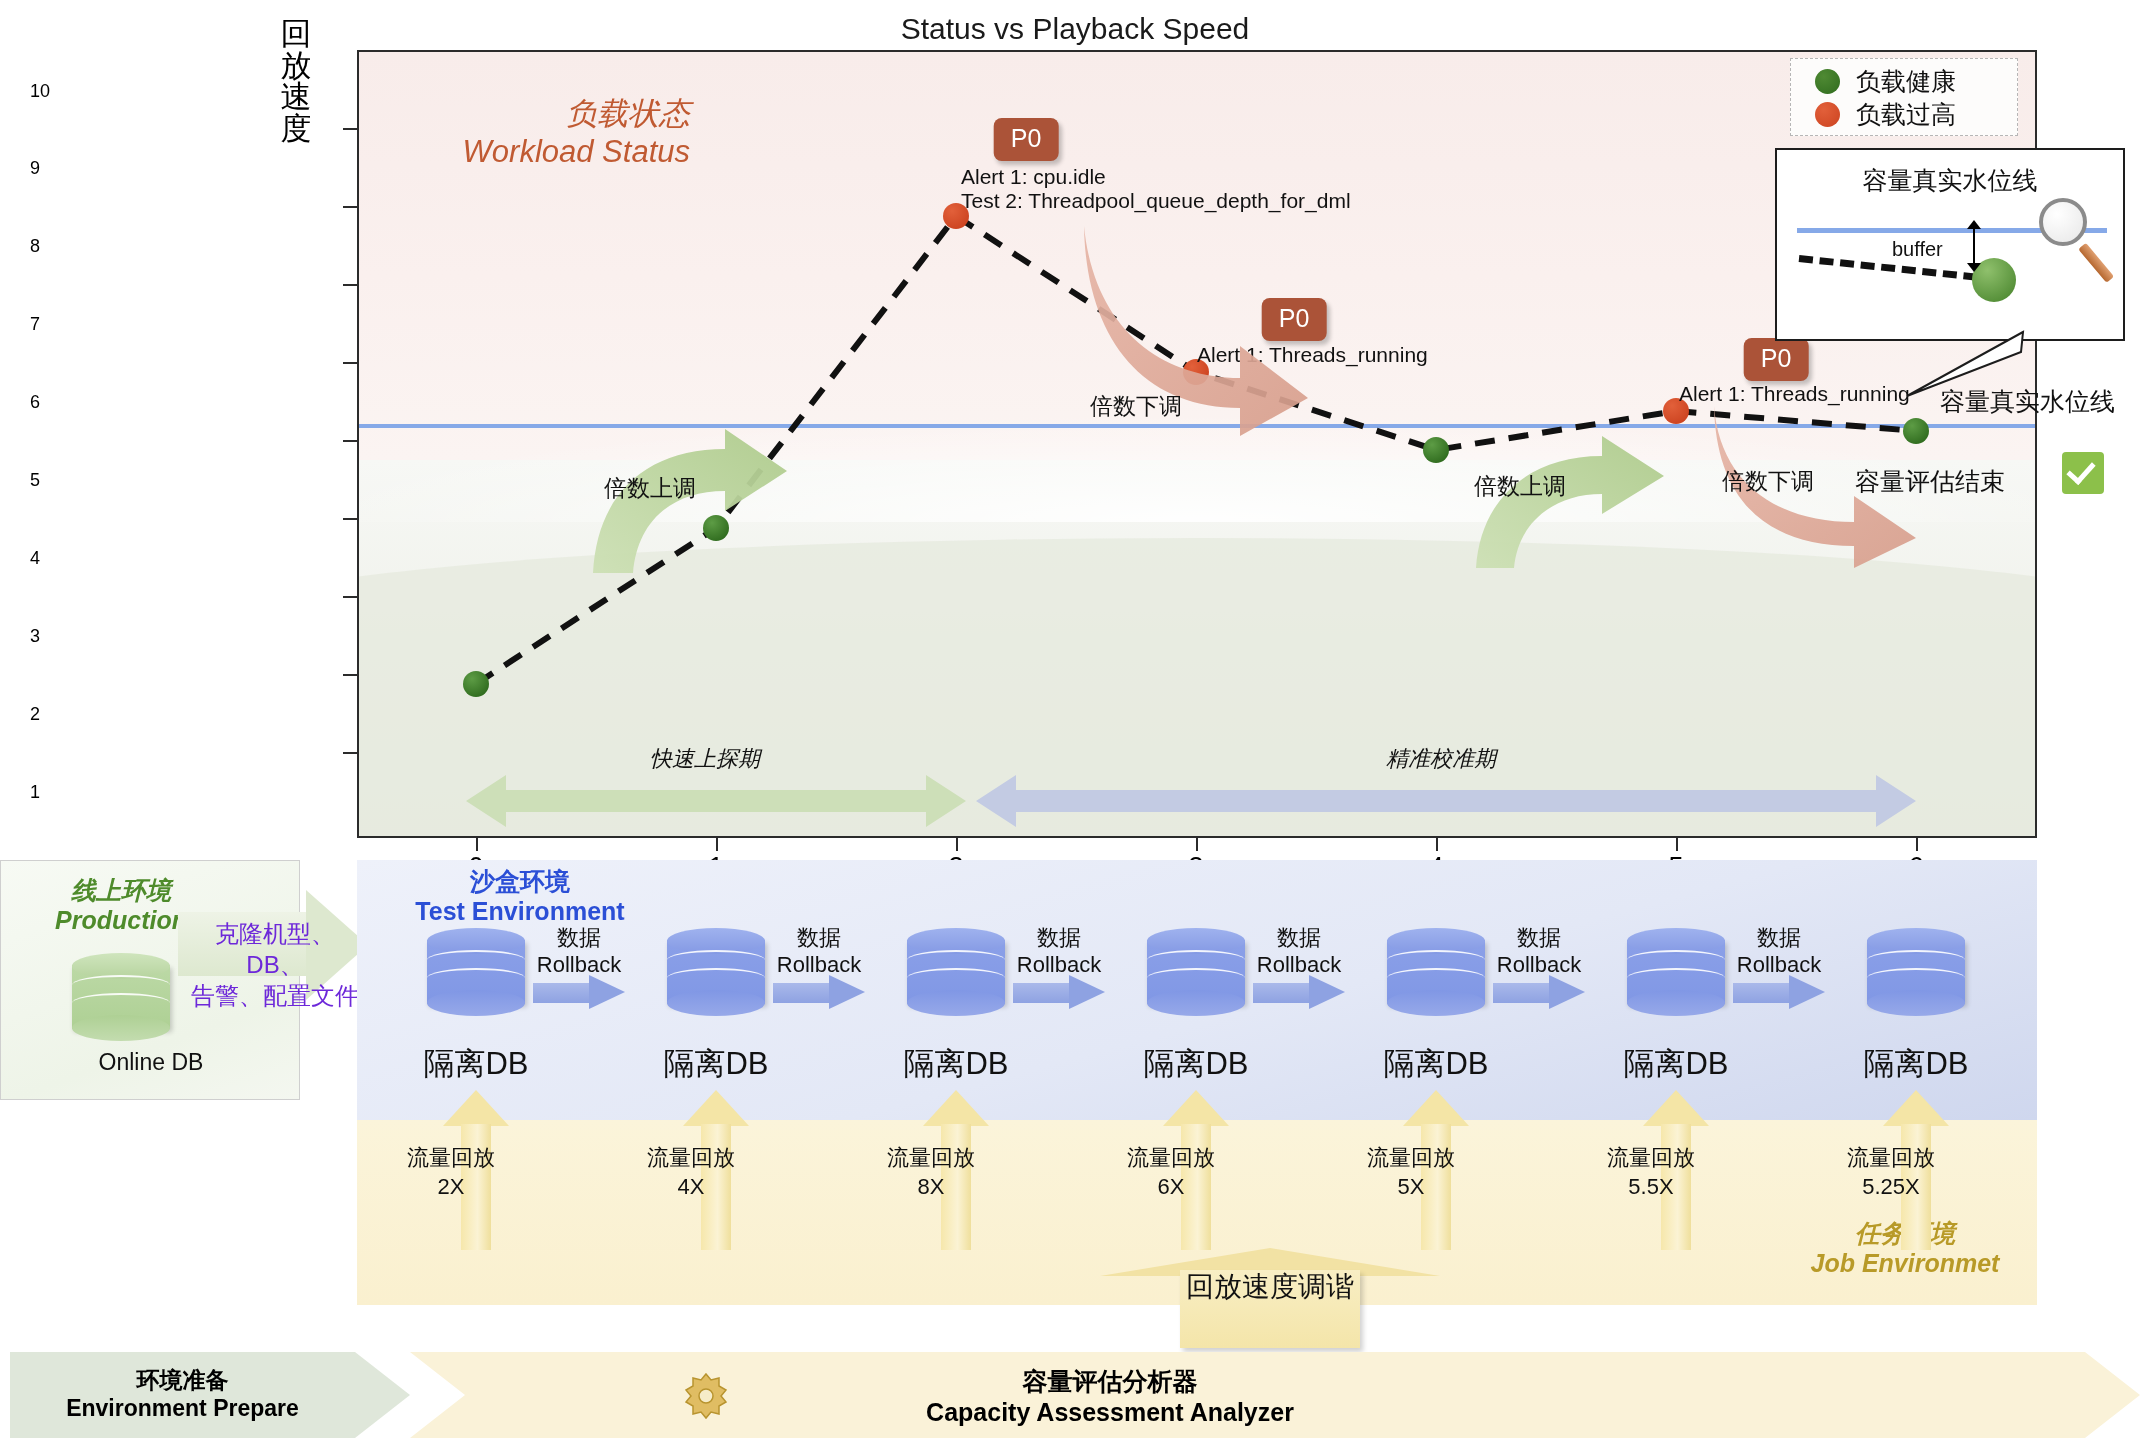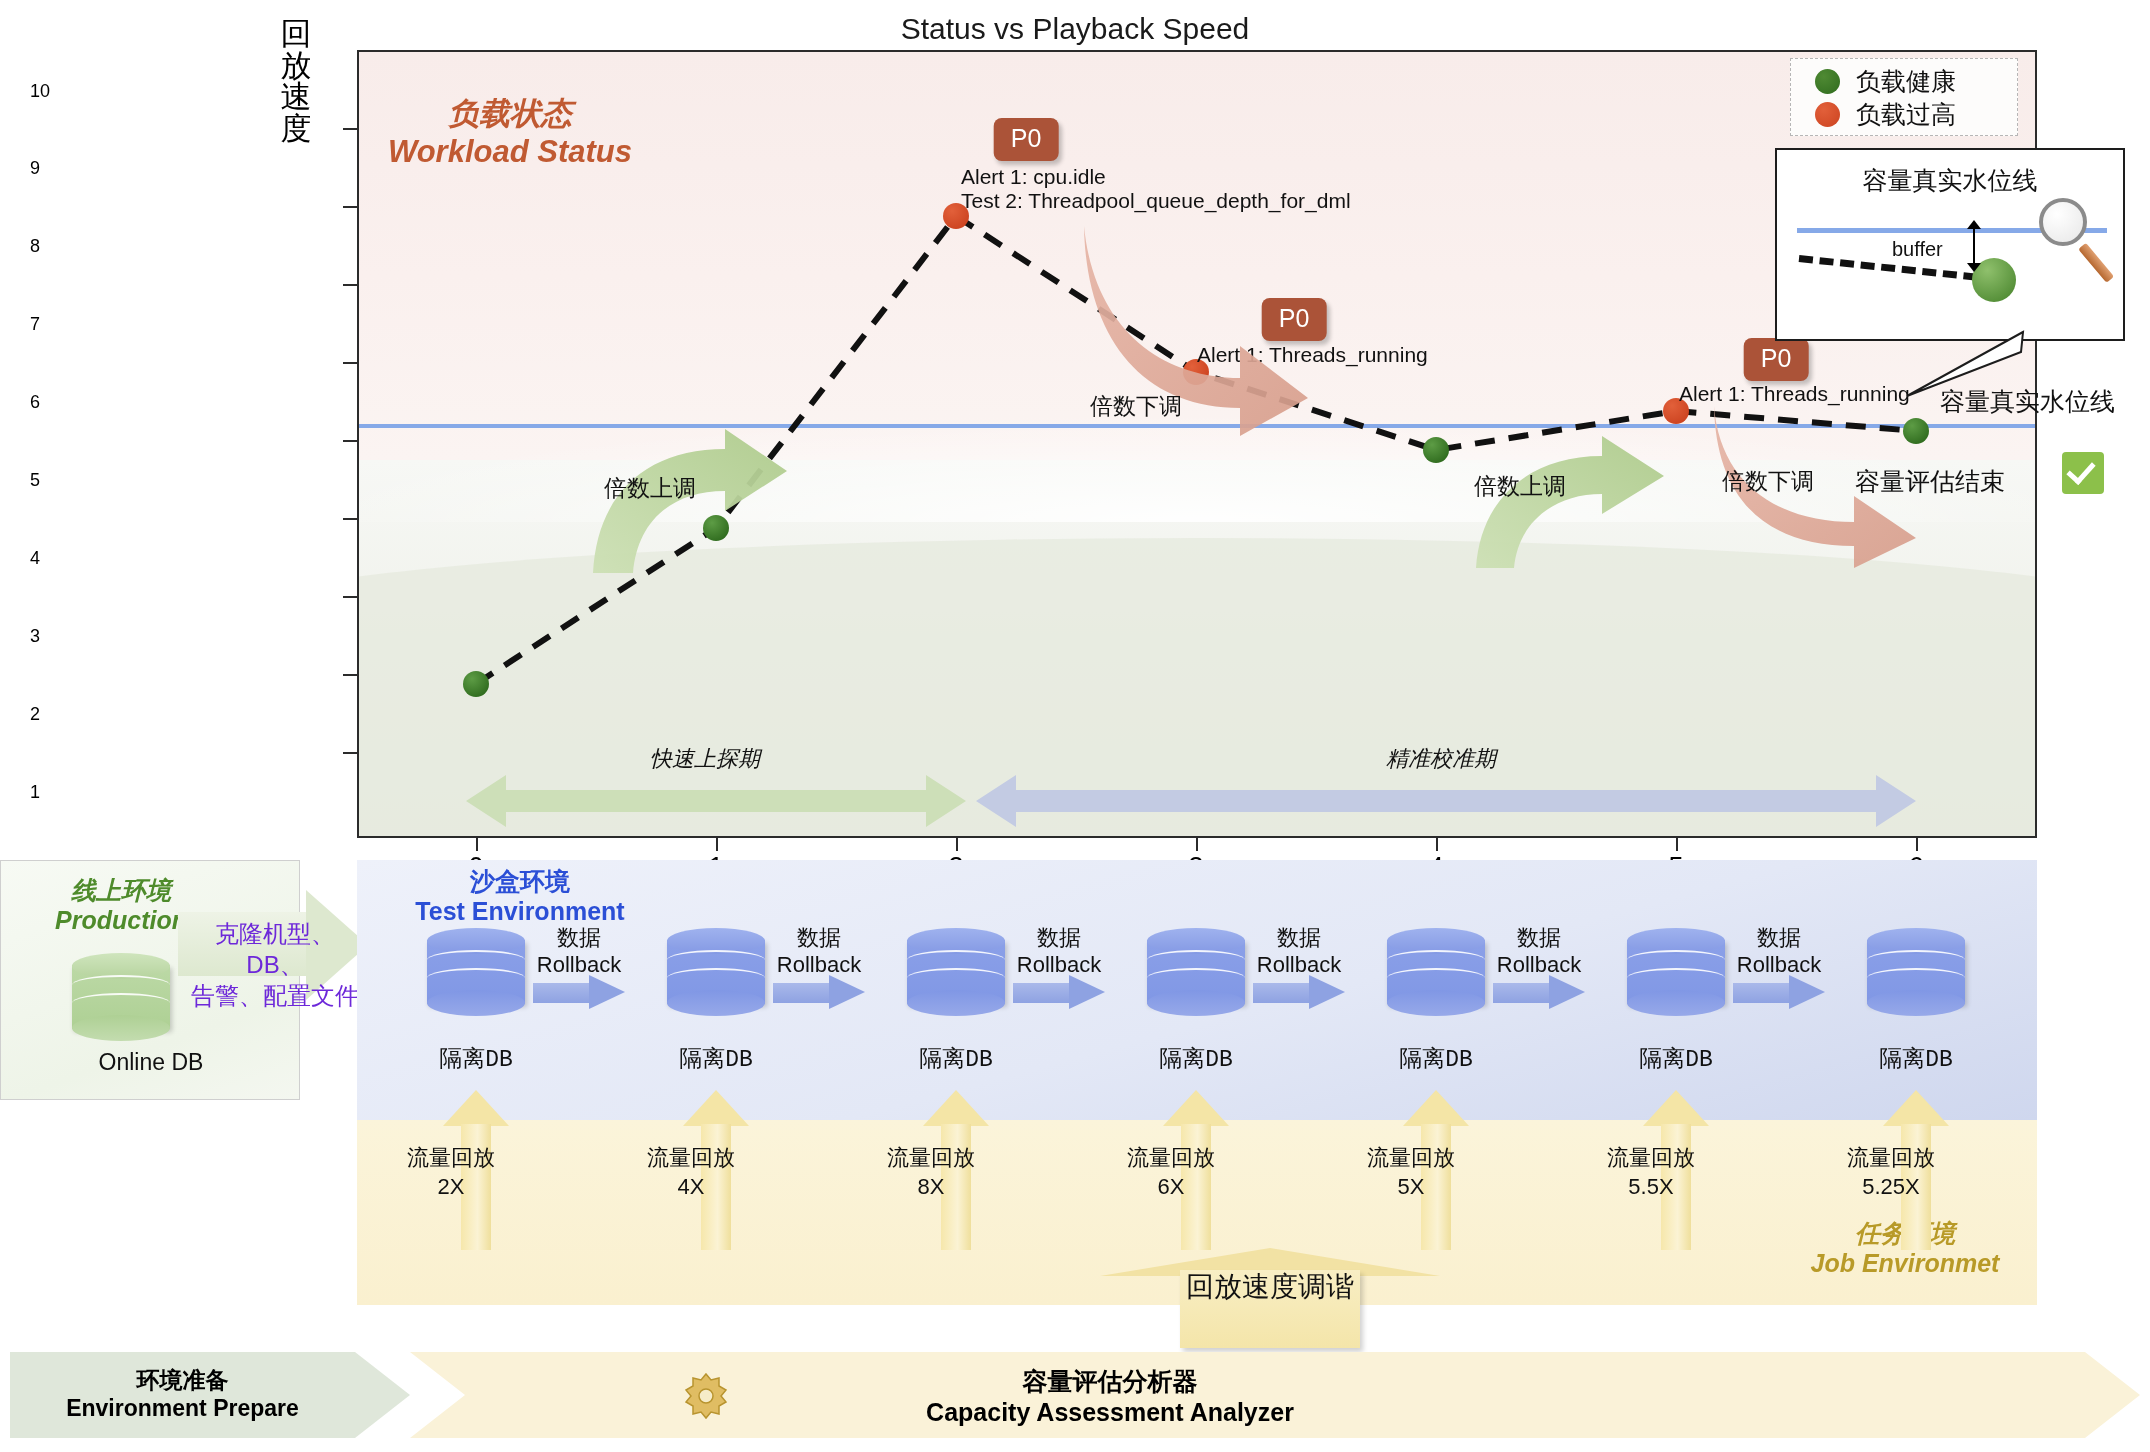--- a/index.html
+++ b/index.html
@@ -63,22 +63,22 @@
     position:absolute; background:#ab5338; color:#fff; font-size:25px;
     padding:6px 17px 8px; border-radius:8px;
     box-shadow:3px 4px 4px rgba(0,0,0,.22);
     transform:translateX(-50%);
   }
   .alert-text { position:absolute; font-size:21px; color:#111; white-space:pre; line-height:1.28; }
 
   .anno-cn { position:absolute; font-size:23px; color:#111; white-space:nowrap; }
 
   #workload-status {
-    position:absolute; left:330px; top:95px; width:360px; text-align:center;
-    color:#c05a32; font-weight:bold; font-style:italic; line-height:1.22;
+    position:absolute; left:330px; top:95px; width:360px; text-align:right;
+    color:#c05a32; font-weight:normal; font-style:italic; line-height:1.22;
   }
   #workload-status .cn { font-size:31px; }
   #workload-status .en { font-size:31px; }
 
   
   #legend {
     position:absolute; left:1790px; top:58px; width:228px; height:78px;
     background:#fdfcfb; border:1px dashed #b6b6b6;
     padding:6px 10px;
   }
@@ -183,21 +183,21 @@
     position:absolute; left:0; top:62px; width:98px; height:26px; border-radius:50%;
     background:linear-gradient(180deg,#8097e5,#97a9e9);
   }
   .db .ring { position:absolute; left:0; width:98px; height:20px; border-radius:50%;
     border-top:2px solid rgba(255,255,255,.9); }
   .db .r1 { top:22px; } .db .r2 { top:40px; }
   .db.green .body { background:linear-gradient(180deg,#bcd9a6,#aed094); }
   .db.green .top  { background:linear-gradient(180deg,#cfe5bd,#b6d39e); }
   .db.green .bot  { background:linear-gradient(180deg,#aed094,#c3dcaf); }
 
-  .db-label { position:absolute; font-size:23px; color:#111; text-align:center; width:140px;font-family:Liberation Mono, monospace; }
+  .db-label { position:absolute; font-size:31px; color:#111; text-align:center; width:140px; }
 
   .rb-label { position:absolute; font-size:22px; color:#111; text-align:center; width:120px; line-height:1.22; }
   .rb-arrow { position:absolute; width:92px; height:34px; }
   .rb-arrow .shaft {
     position:absolute; left:0; top:8px; width:58px; height:20px;
     background:linear-gradient(180deg,#aab9ea,#8ea2e2);
   }
   .rb-arrow .head {
     position:absolute; left:56px; top:0; width:0; height:0;
     border-top:17px solid transparent; border-bottom:17px solid transparent;

